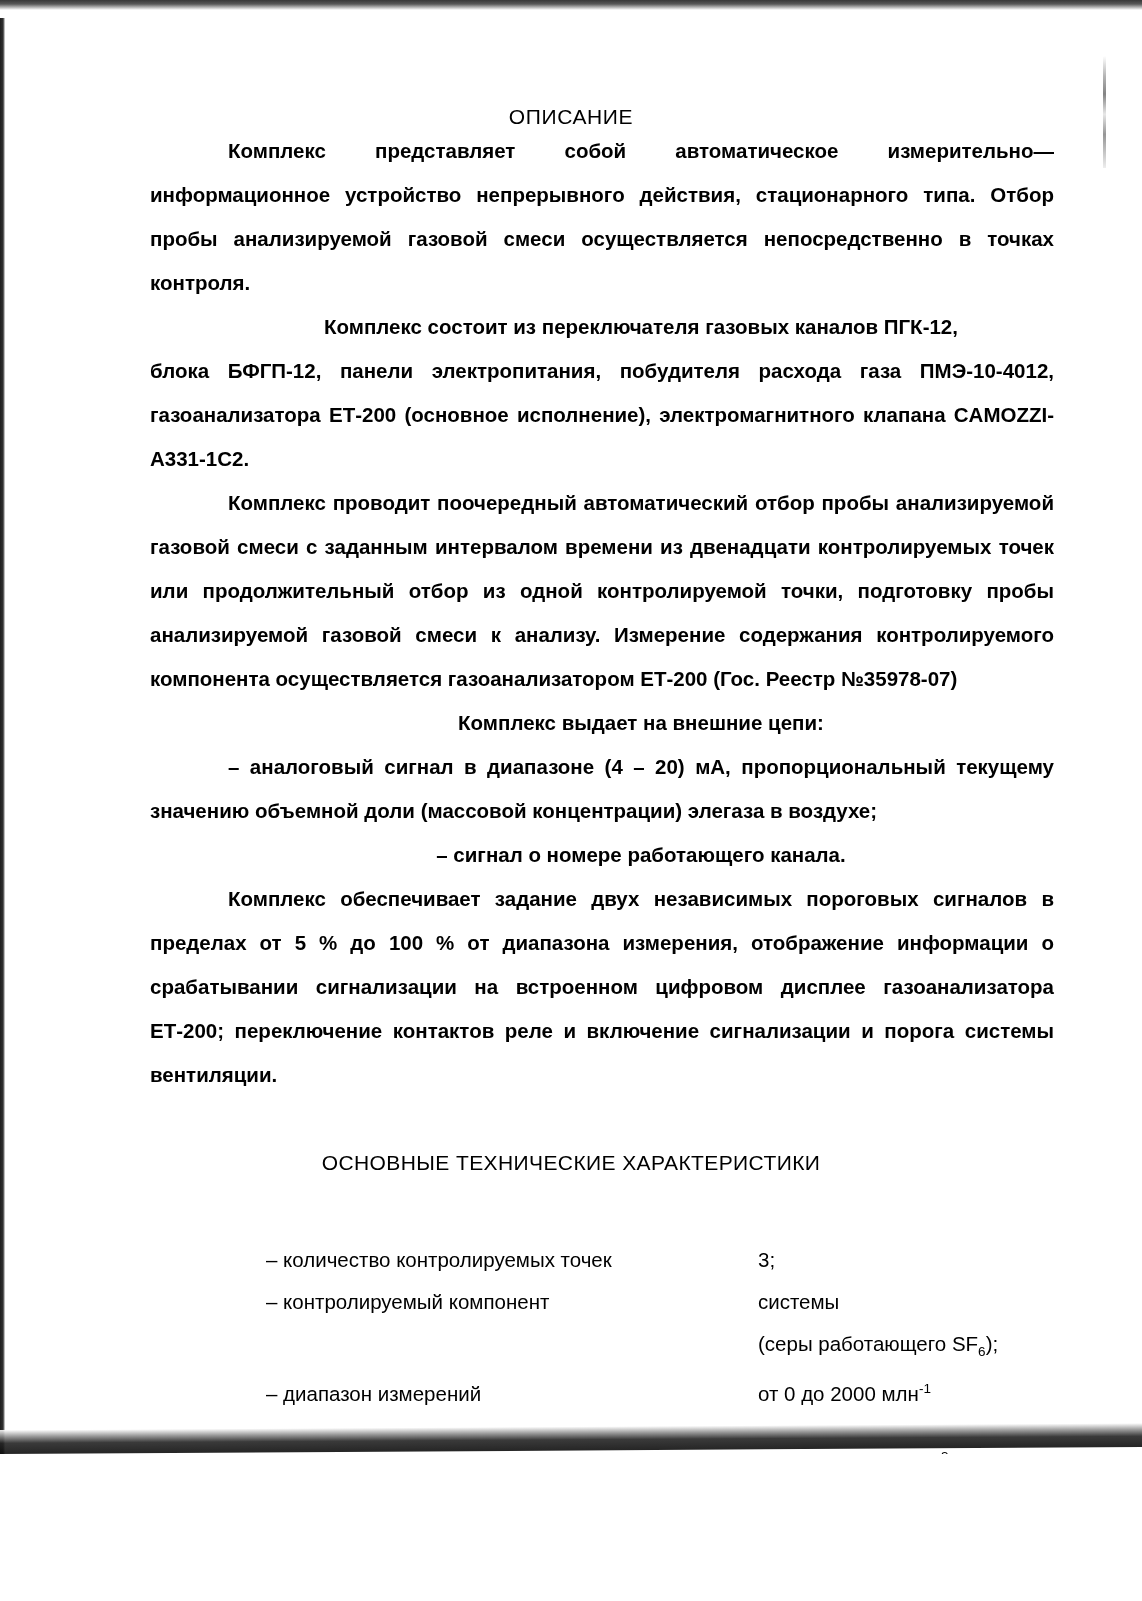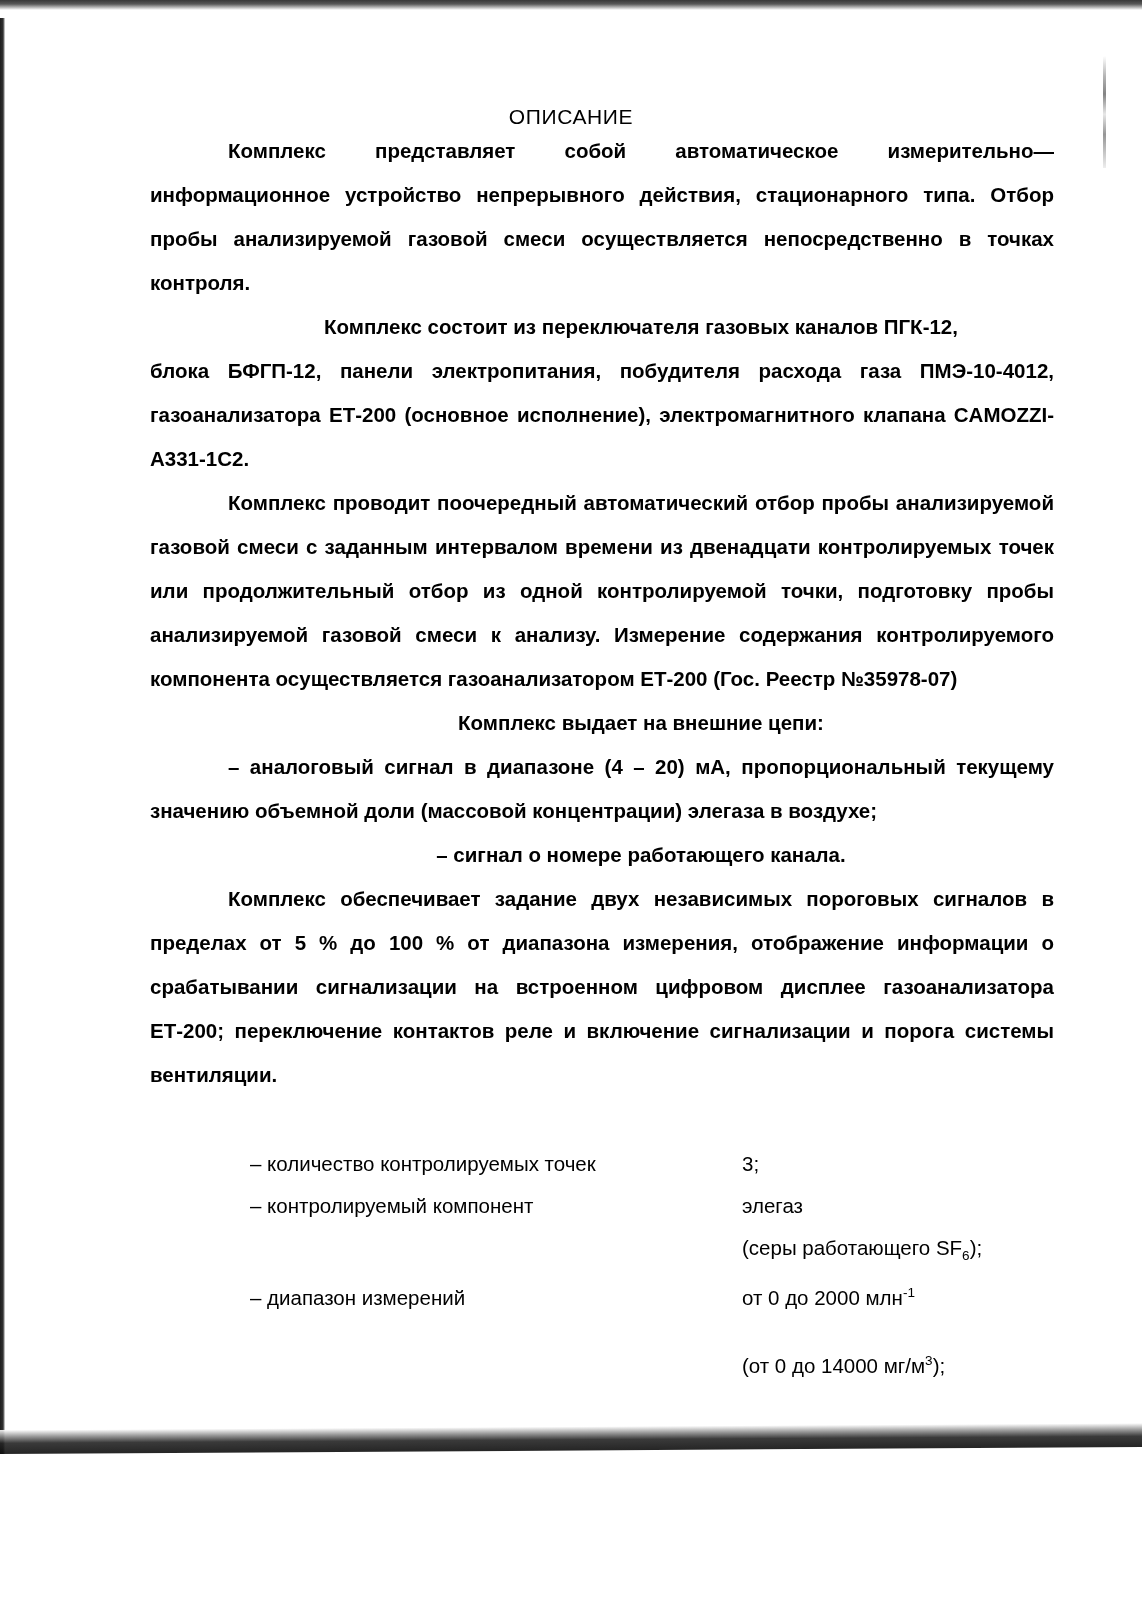--- a/index.html
+++ b/index.html
@@ -118,21 +118,21 @@
   }
 
   p.para.dash {
     text-indent: 78px;
   }
 
   .para-first { margin-top: 46px; }
 
   
   .spec-list {
-    margin: 0;
+    margin: 16px;
     padding: 0;
     list-style: none;
     font-size: 20.5px;
     line-height: 42px;
   }
   .spec-row {
     display: flex;
     align-items: flex-start;
     padding-left: 250px;
   }
@@ -185,33 +185,34 @@
 
       <p class="para nojust">Комплекс выдает на внешние цепи:</p>
 
       <p class="para dash">– аналоговый сигнал в диапазоне (4 – 20) мА, пропорциональный текущему значению объемной доли (массовой концентрации) элегаза в воздухе;</p>
 
       <p class="para dash nojust">– сигнал о номере работающего канала.</p>
 
       <p class="para">Комплекс обеспечивает задание двух независимых пороговых сигналов в пределах от 5 % до 100 % от диапазона измерения, отображение информации о срабатывании сигнализации на встроенном цифровом дисплее газоанализатора ЕТ-200; переключение контактов реле и включение сигнализации и порога системы вентиляции.</p>
     </div>
 
+    <h2 class="section-title">ОСНОВНЫЕ ТЕХНИЧЕСКИЕ ХАРАКТЕРИСТИКИ</h2>
 
     <div class="spec-list">
 
       <div class="spec-gap-lg"></div>
 
       <div class="spec-row">
         <span class="spec-label">– количество контролируемых точек</span>
         <span class="spec-value">3;</span>
       </div>
 
       <div class="spec-row">
         <span class="spec-label">– контролируемый компонент</span>
-        <span class="spec-value">элегаз</span>
+        <span class="spec-value">системы</span>
       </div>
 
       <div class="spec-row">
         <span class="spec-label"></span>
         <span class="spec-value"><span>(серы работающего SF</span><sub>6</sub><span>);</span></span>
       </div>
 
       <div class="spec-gap-sm"></div>
 
       <div class="spec-row">

